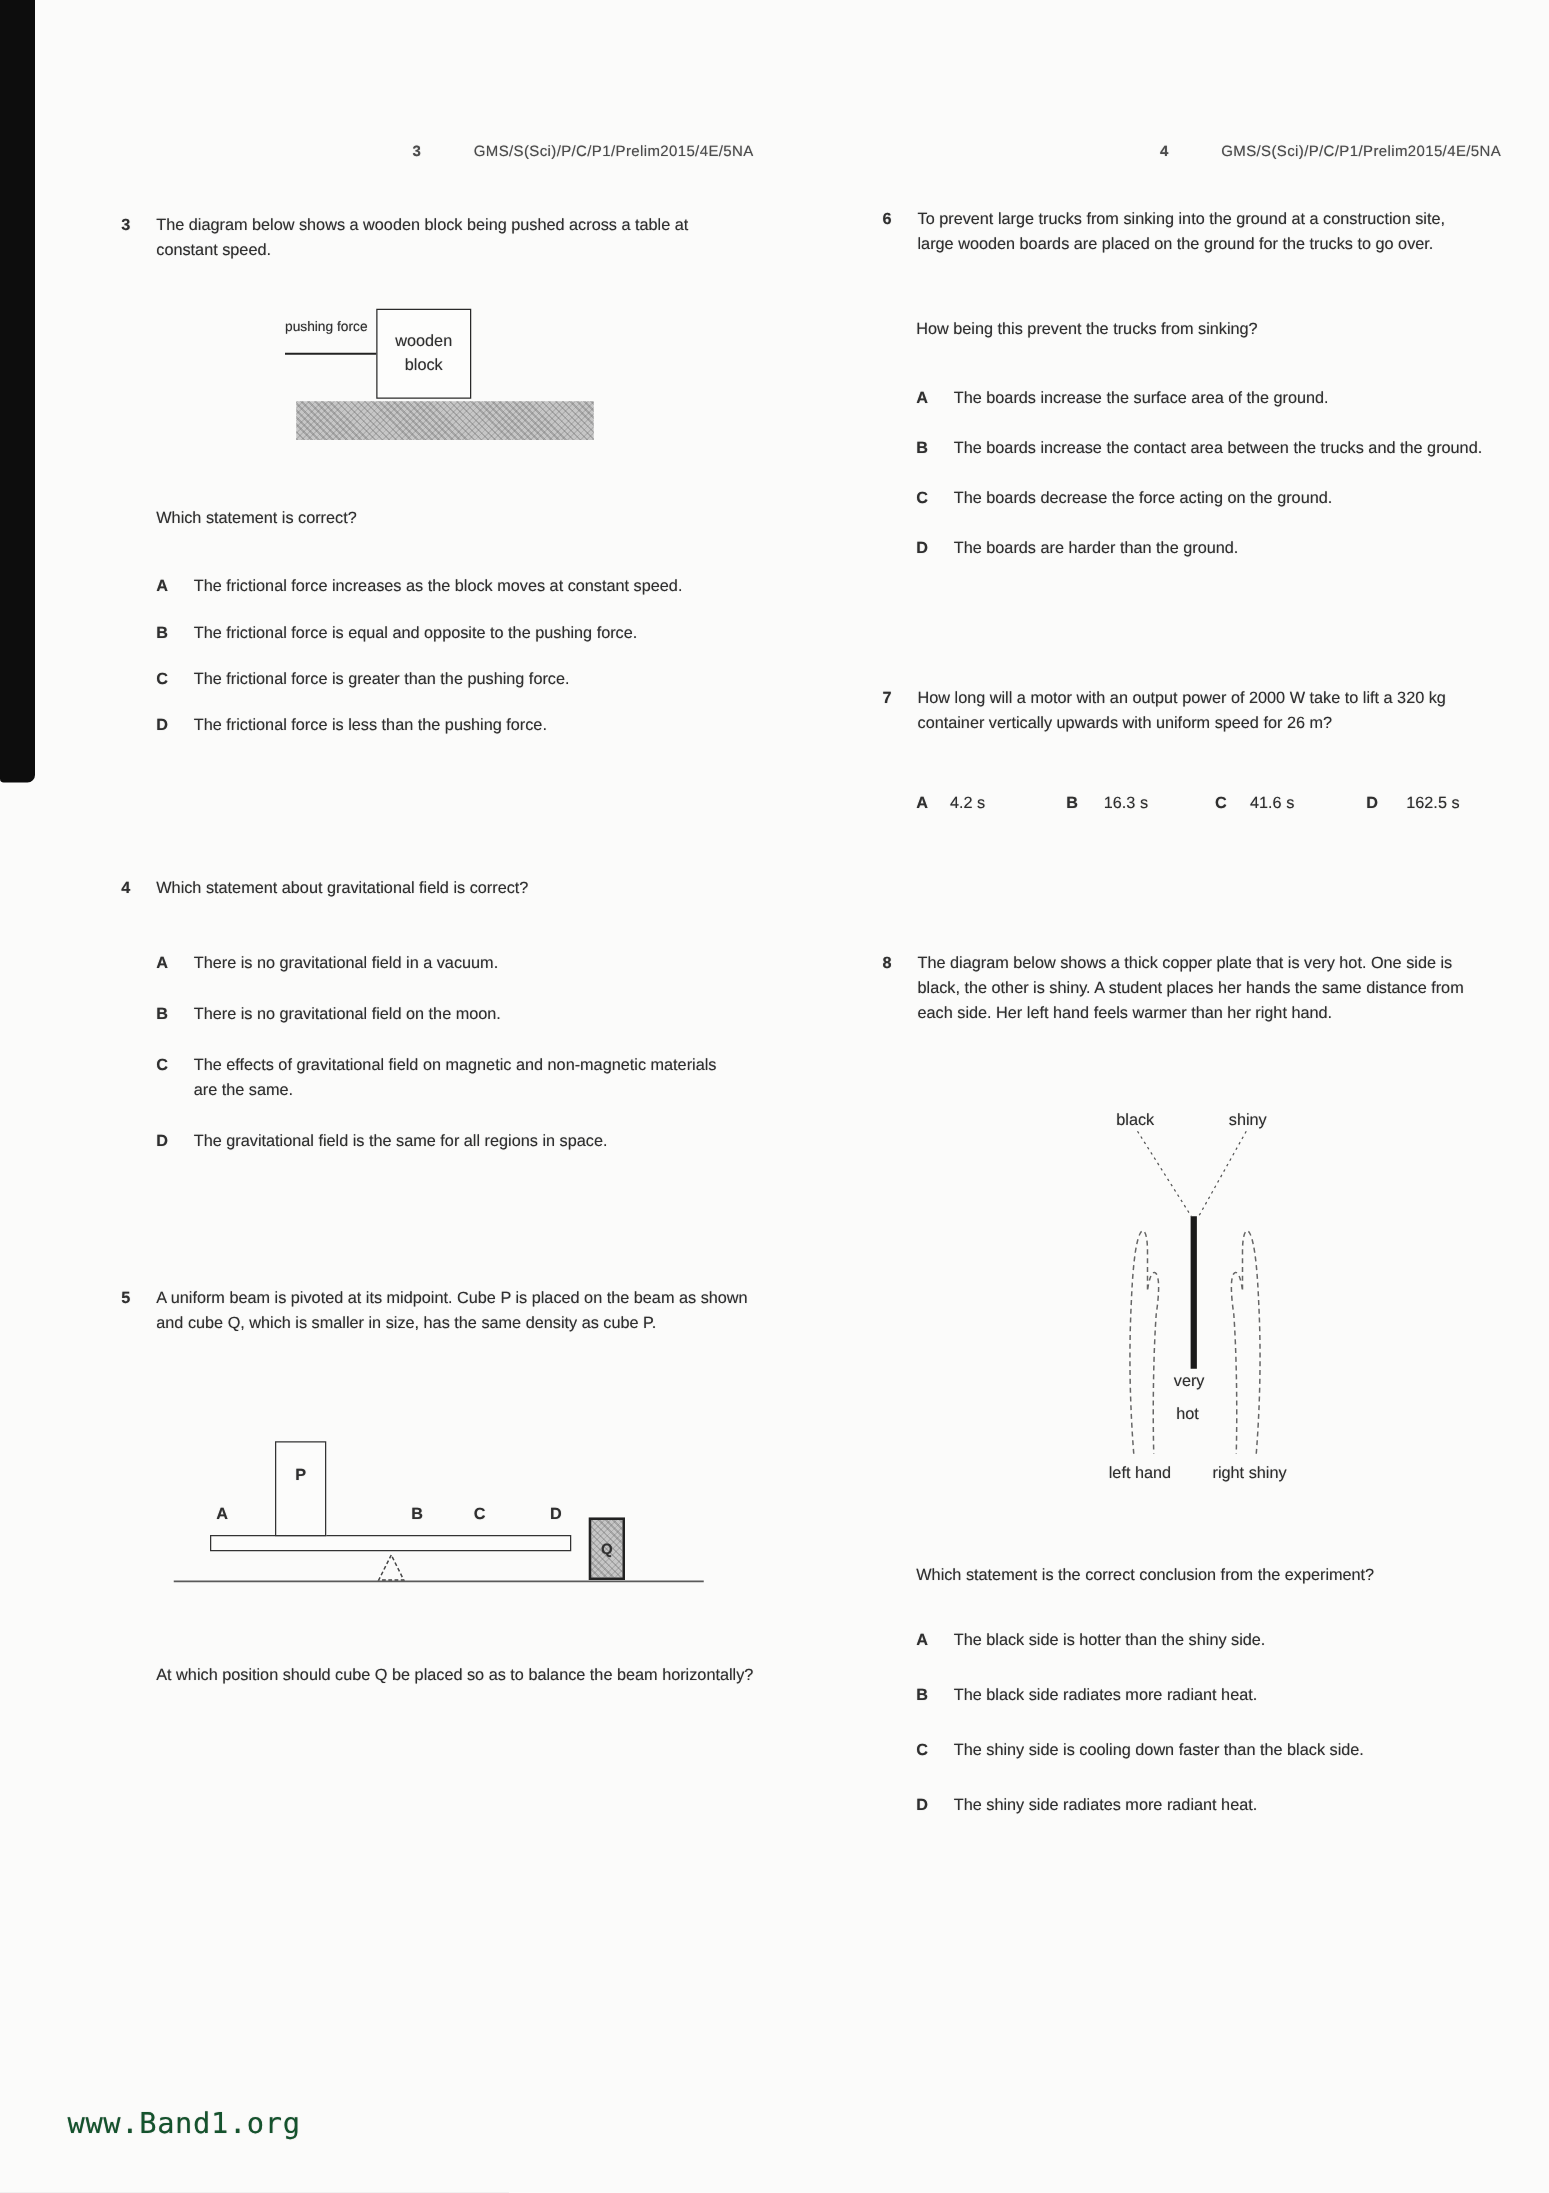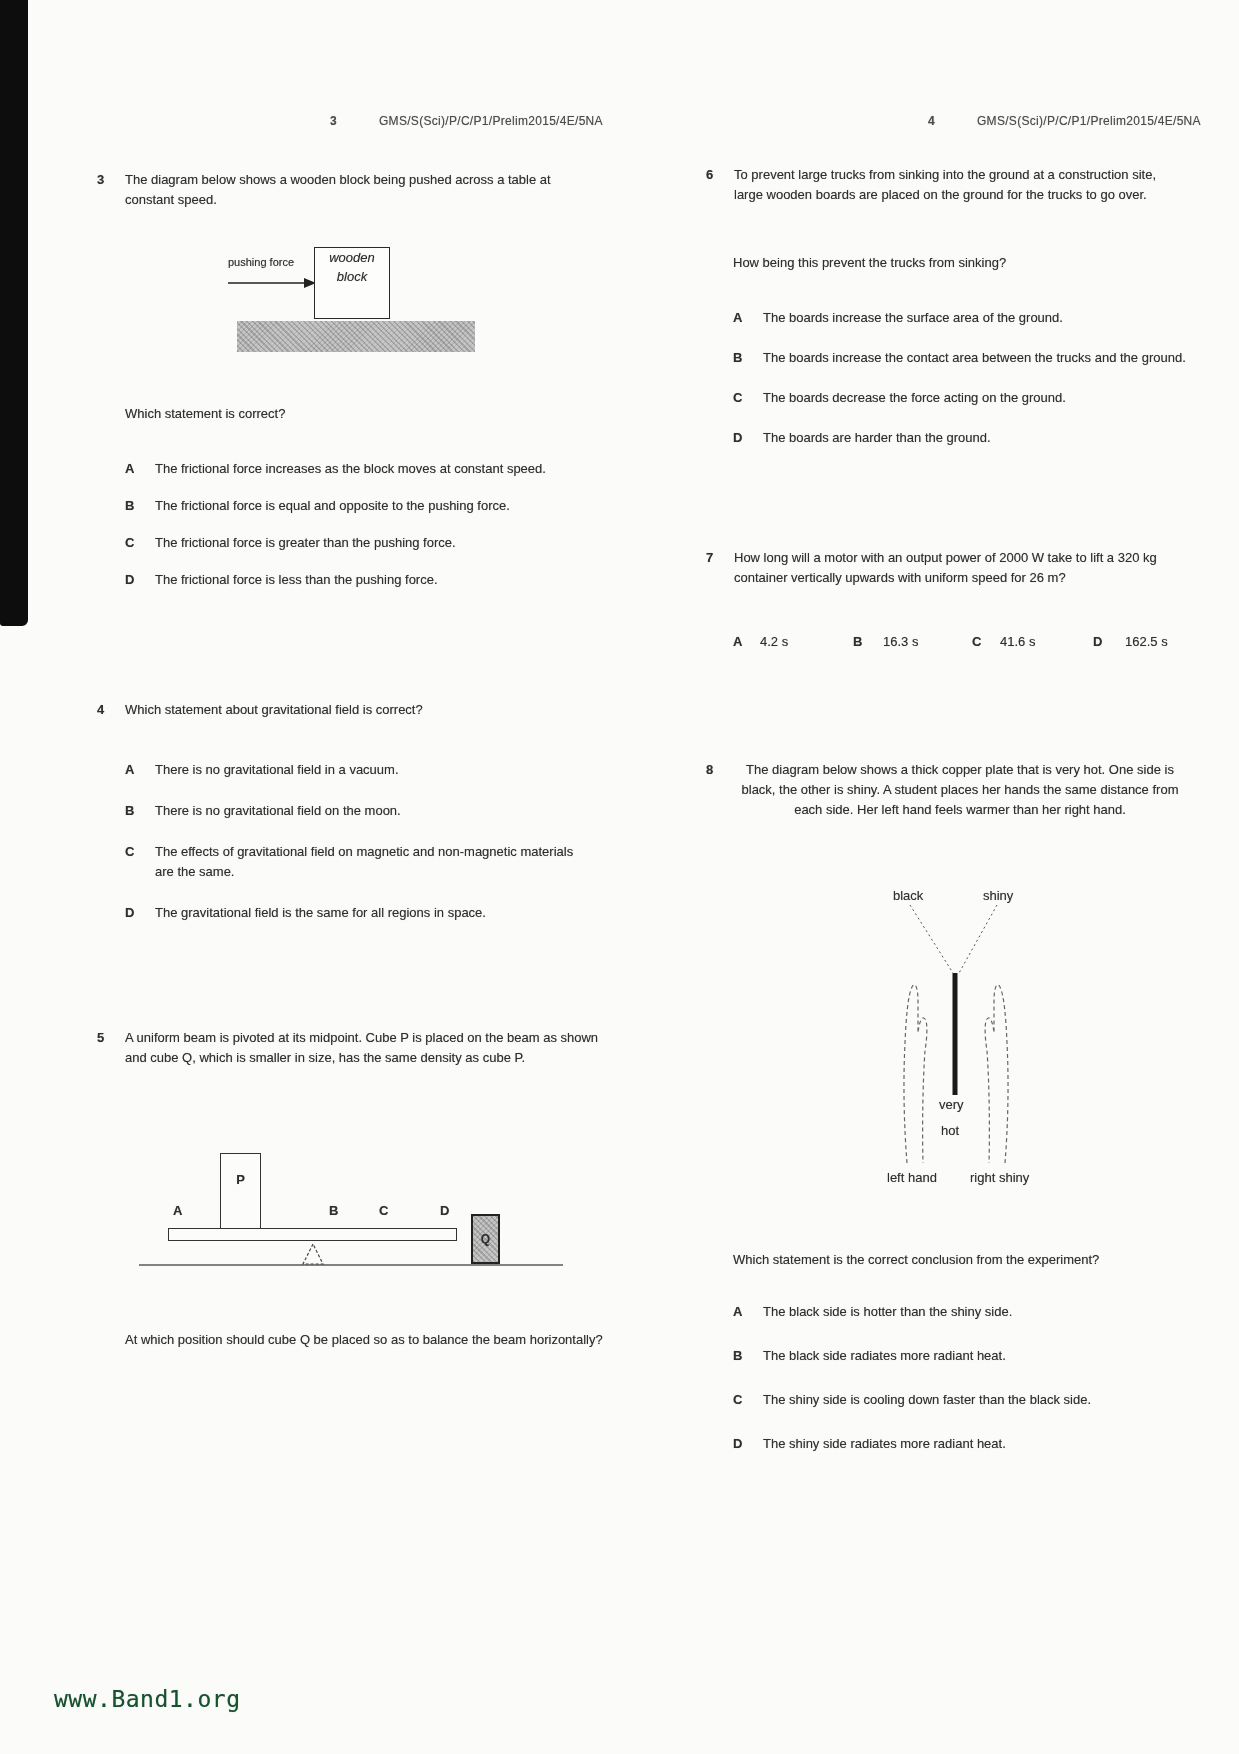--- a/index.html
+++ b/index.html
@@ -25,23 +25,23 @@
   .speckle{
     background-color:#c6c6c6;
     background-image:
       repeating-linear-gradient(45deg, rgba(80,80,80,.28) 0 1.5px, transparent 1.5px 4px),
       repeating-linear-gradient(135deg, rgba(110,110,110,.22) 0 1px, transparent 1px 3.5px);
   }
   .dlabel{font-size:11px;line-height:15px;}
   .bold{font-weight:bold;}
   
   .block-box{
-    position:absolute;left:86px;top:0;width:76px;height:72px;box-sizing:border-box;
+    position:absolute;left:73px;top:0;width:76px;height:72px;box-sizing:border-box;
     border:1.5px solid #2a2a2a;background:#fdfdfc;text-align:center;
-    font-size:13px;line-height:19px;font-style:italic;
+    font-size:13px;line-height:19px;padding-top:15px;
   }
   .table-surface{position:absolute;left:9px;top:74px;width:238px;height:31px;}
   
   .beam{position:absolute;left:31px;top:78px;width:289px;height:13px;box-sizing:border-box;border:1.3px solid #333;background:#fcfcfb;}
   .cube-p{position:absolute;left:83px;top:3px;width:41px;height:76px;box-sizing:border-box;border:1.5px solid #333;background:#fcfcfb;text-align:center;padding-top:18px;font-size:13px;font-weight:bold;}
   .cube-q{position:absolute;left:334px;top:64px;width:29px;height:50px;box-sizing:border-box;border:2px solid #222;text-align:center;font-size:12px;font-weight:bold;line-height:46px;}
   .beam-label{position:absolute;top:53px;font-size:13px;font-weight:bold;}
   
   .plate-label{position:absolute;top:5px;font-size:13px;}
   .hand-label{position:absolute;top:287px;font-size:13px;white-space:nowrap;}
@@ -188,21 +188,21 @@
     <span class="abs bold" style="left:120px;">B</span>
     <span class="abs" style="left:150px;">16.3 s</span>
     <span class="abs bold" style="left:239px;">C</span>
     <span class="abs" style="left:267px;text-align:right;">41.6 s</span>
     <span class="abs bold" style="left:360px;">D</span>
     <span class="abs" style="left:392px;">162.5 s</span>
   </div>
 
   <div class="qrow abs" style="left:706px;top:760px;width:480px;">
     <span class="qnum">8</span>
-    <span style="width:455px;text-align:center;">The diagram below shows a thick copper plate that is very hot. One side is black, the other is shiny. A student places her hands the same distance from each side. Her left hand feels warmer than her right hand.</span>
+    <span style="width:455px;">The diagram below shows a thick copper plate that is very hot. One side is black, the other is shiny. A student places her hands the same distance from each side. Her left hand feels warmer than her right hand.</span>
   </div>
 
   <div class="abs" style="left:855px;top:883px;width:210px;height:310px;">
     <span class="plate-label" style="left:38px;">black</span>
     <span class="plate-label" style="left:128px;">shiny</span>
     <svg class="abs" style="left:0;top:0;" width="210" height="310">
       <line x1="55" y1="22" x2="98" y2="90" stroke="#555" stroke-width="1" stroke-dasharray="2 3"></line>
       <line x1="142" y1="22" x2="104" y2="90" stroke="#555" stroke-width="1" stroke-dasharray="2 3"></line>
       <rect x="97.5" y="90" width="5" height="122" fill="#1a1a1a"></rect>
       <path d="M52,280 C49,242 48,200 50,160 C51,135 53,112 57,104 C60,98 63,104 63,118 L63,150 C64,140 67,132 70,136 C73,140 72,155 70,168 C68,195 67,240 68,280" fill="none" stroke="#666" stroke-width="1.2" stroke-dasharray="4 3"></path>

